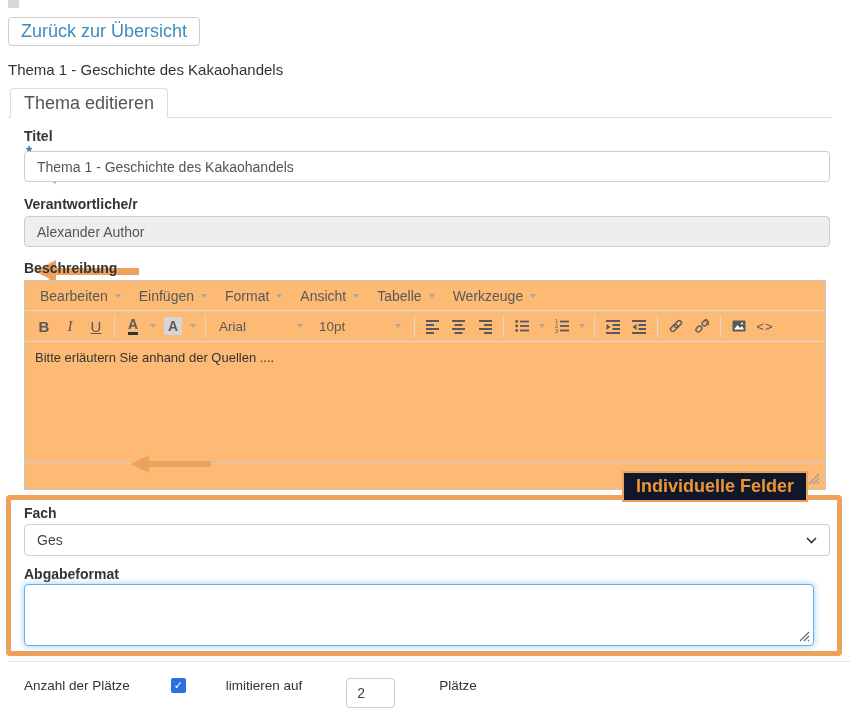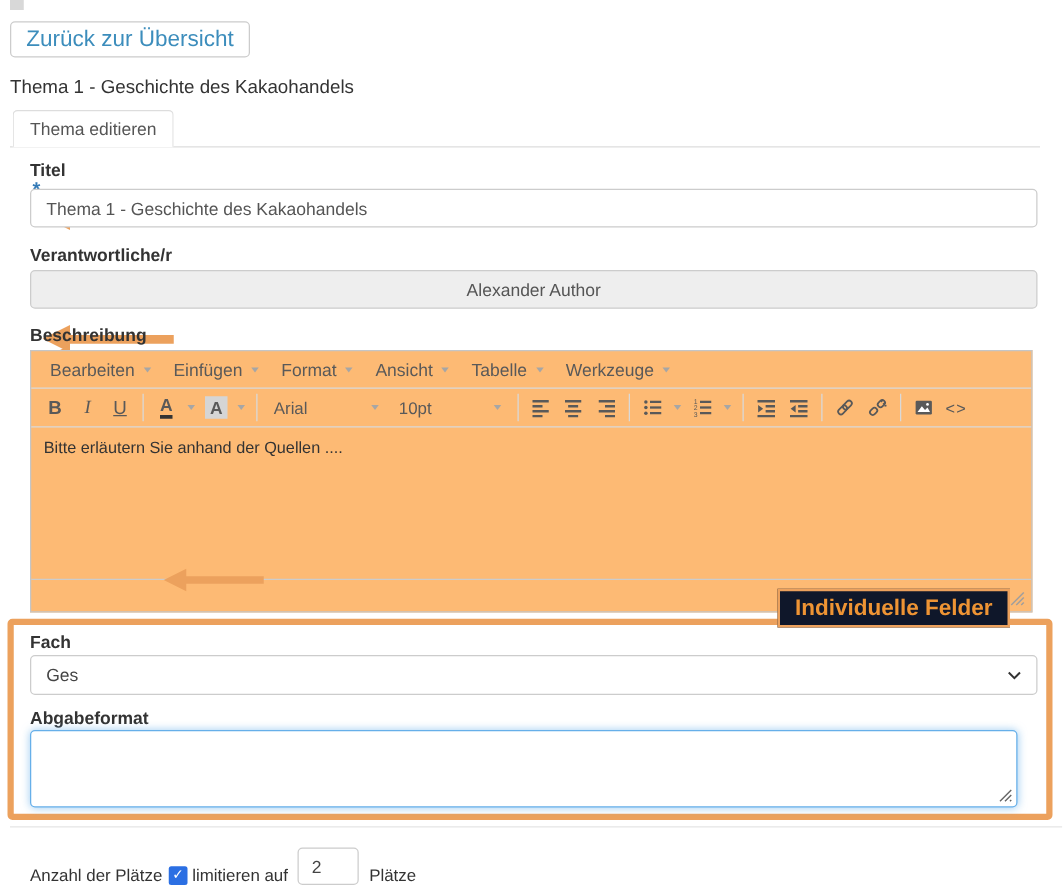--- a/index.html
+++ b/index.html
@@ -14,40 +14,40 @@
   .back-btn { position:absolute; left:8px; top:17px; height:29px; padding:0 12px;
     background:#fff; border:1px solid #ccc; border-radius:4px; color:#3c8dbc;
     font-size:18px; font-family:"Liberation Sans",sans-serif; line-height:27px; cursor:pointer; }
 
   .page-title { position:absolute; left:8px; top:61px; font-size:15px; color:#333; }
 
   
   .tabbar { position:absolute; left:8px; right:18px; top:89px; height:29px; border-bottom:1px solid #ddd; }
   .tab-active { position:absolute; left:2px; bottom:-1px; height:30px; padding:0 13px;
     background:#fff; border:1px solid #ddd; border-bottom:1px solid #fff;
-    border-radius:4px 4px 0 0; font-size:14px; color:#555; line-height:28px; cursor:pointer; }
+    border-radius:4px 4px 0 0; font-size:18px; color:#555; line-height:28px; cursor:pointer; }
 
   .lbl { font-size:14px; font-weight:bold; color:#333; }
   .req { color:#337ab7; font-weight:bold; margin-left:2px; }
 
   .lblrow { position:absolute; left:24px; display:flex; align-items:flex-start;flex-direction:column; }
 
   
   .o-arrow { position:relative; display:inline-block; width:105px; height:22px; margin-left:10px; }
   .o-arrow .body { position:absolute; left:16px; right:0; top:7.5px; height:7px; background:#eca15d; }
   .o-arrow .head { position:absolute; left:0; top:0; width:0; height:0;
     border-top:11px solid transparent; border-bottom:11px solid transparent; border-right:22px solid #eca15d; }
   .o-arrow.small { width:80px; height:18px; }
   .o-arrow.small .body { left:13px; top:6px; height:6px; }
   .o-arrow.small .head { border-top-width:9px; border-bottom-width:9px; border-right-width:18px; }
 
   .text-input { position:absolute; left:24px; width:806px; height:31px; border:1px solid #ccc;
     border-radius:4px; padding:0 12px; font-size:14px; color:#555; background:#fff;
     font-family:"Liberation Sans",sans-serif; }
-  .text-input.disabled { background:#eee; color:#555;text-align:center; }
+  .text-input.disabled { background:#eee; color:#555; }
 
   
   .editor { position:absolute; left:24px; top:280px; width:802px; height:210px;
     border:1px solid #c5c5c5; background:#fdba74; }
   .menubar { display:flex; align-items:center; height:30px; border-bottom:1px solid #d9d9d9; padding-left:6px; }
   .menu-item { display:flex; align-items:center; padding:0 9px; height:100%; font-size:14px; color:#595959; cursor:pointer; }
   .caret { width:0; height:0; border-left:3.5px solid transparent; border-right:3.5px solid transparent;
     border-top:4px solid #a6a6a6; margin-left:7px; }
   .toolbar { display:flex; align-items:center; height:31px; border-bottom:1px solid #d9d9d9; padding-left:6px; }
   .tbtn { display:flex; align-items:center; justify-content:center; min-width:26px; height:26px;
@@ -80,21 +80,21 @@
     font-size:14px; color:#444; cursor:pointer; z-index:3; }
   .select .chev { position:absolute; right:12px; top:12px; }
 
   .ta { position:absolute; left:24px; top:584px; width:790px; height:62px; z-index:3;
     border:1px solid #66afe9; border-radius:4px; background:#fff; padding:6px 12px;
     font-size:14px; color:#444; box-shadow:0 0 7px rgba(102,175,233,.65); }
   .ta .grip { right:3px; bottom:3px; }
 
   .divider { position:absolute; left:8px; right:0; top:661px; border-top:1px solid #e5e5e5; }
 
-  .places-row { position:absolute; left:24px; top:678px; height:30px; display:flex; align-items:flex-end; font-size:13.5px; color:#333; }
+  .places-row { position:absolute; left:24px; top:678px; height:30px; display:flex; align-items:flex-start; font-size:13.5px; color:#333;gap:36px; }
   .checkbox { width:15px; height:15px; background:#2b6fe3; border-radius:2px; margin:0 4px 0 5px;
     display:flex; align-items:center; justify-content:center; color:#fff; font-size:11px; line-height:1; cursor:pointer; }
   .num-input { width:49px; height:30px; border:1px solid #ccc; border-radius:4px; margin:0 8px;
     padding:0 0 0 10px; font-size:14px; color:#444; font-family:"Liberation Sans",sans-serif; }
 
   svg { display:block; }
 </style>
 </head>
 <body>
 

